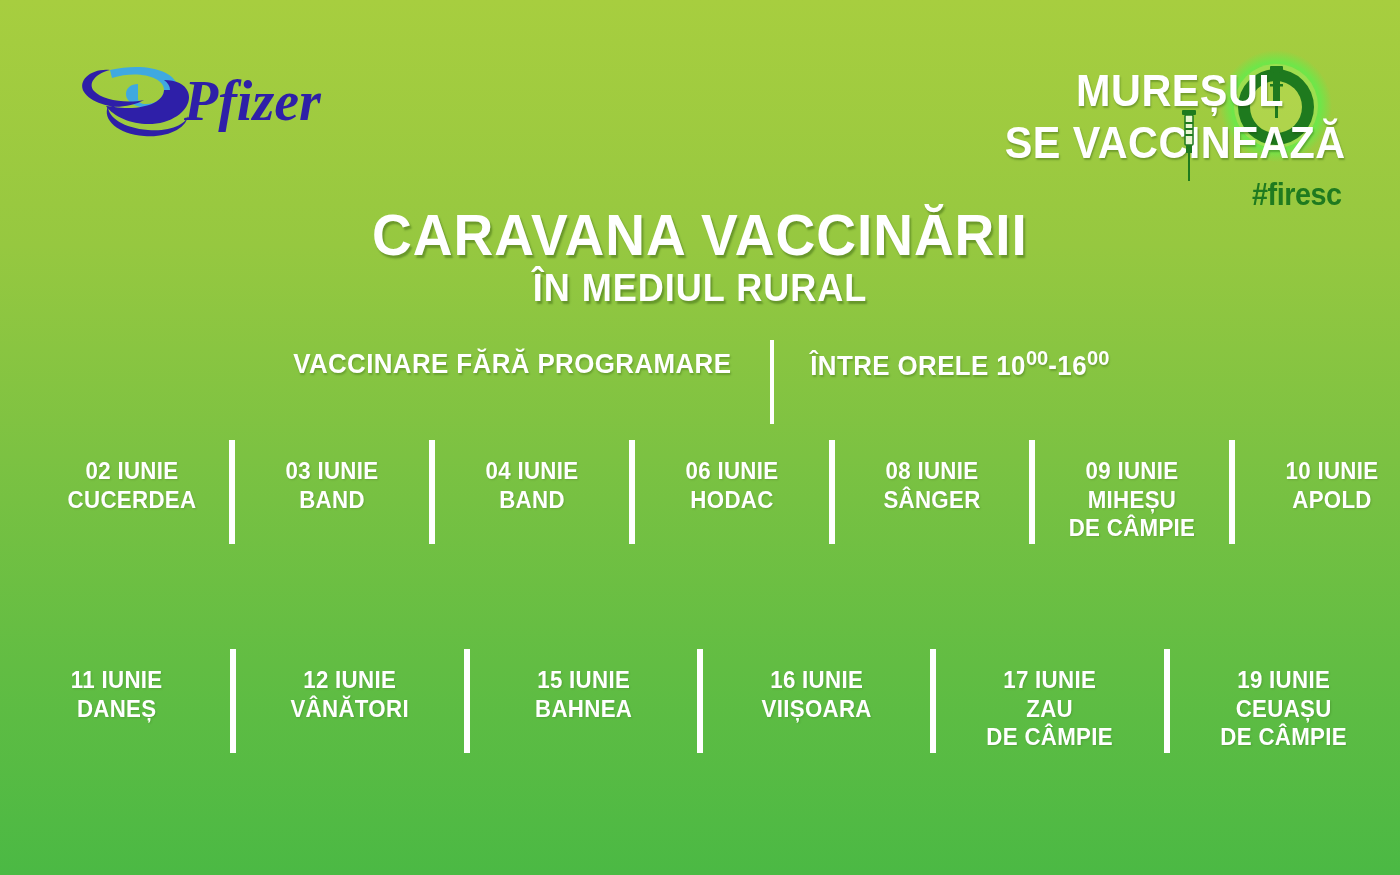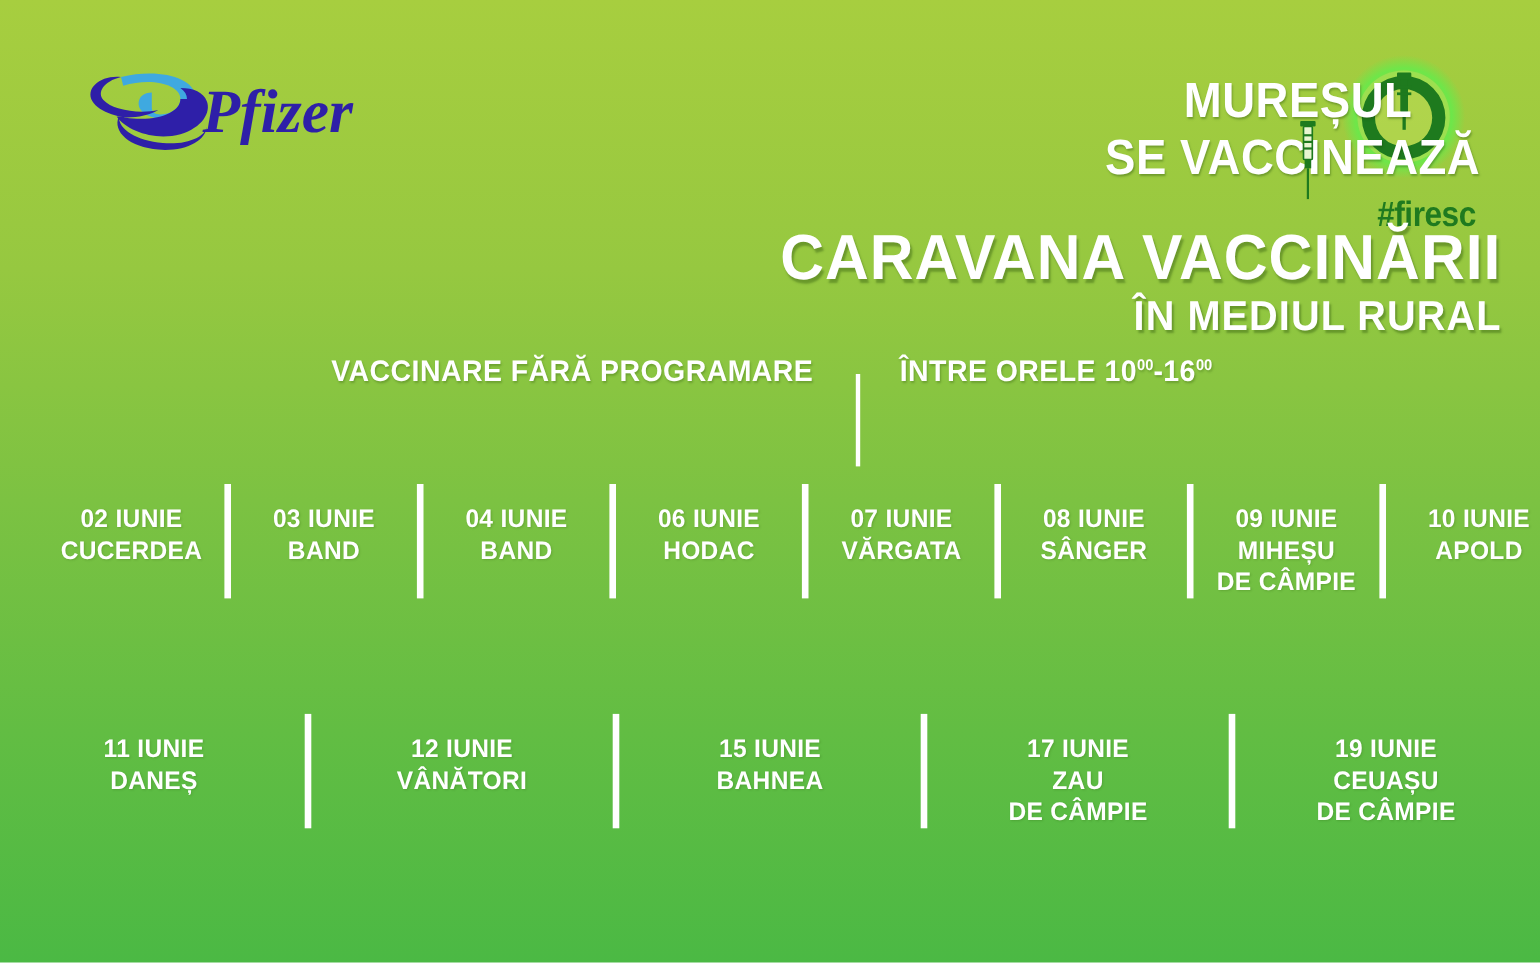--- a/index.html
+++ b/index.html
@@ -65,21 +65,21 @@
   }
   #syringe-in-text {
     position:absolute; left:212px; top:84px;
     width:30px; height:78px;
     pointer-events:none;
   }
 
   
   #title-block {
     position:absolute; left:0; top:205px; width:1400px;
-    text-align:right;
+    text-align:center;
   }
   #main-title {
     color:#ffffff;
     font-size:58px;
     font-weight:bold;
     font-stretch:condensed;
     letter-spacing:1px;
     line-height:1.02;
     text-shadow:2px 3px 2px rgba(40,80,10,.40);
     transform:scaleX(.95);
@@ -92,39 +92,39 @@
     letter-spacing:1px;
     line-height:1.1;
     margin-top:4px;
     text-shadow:2px 3px 2px rgba(40,80,10,.40);
     transform:scaleX(.95);
   }
 
   
   #subtitle-row {
     position:absolute; left:0; top:322px; width:1400px;
-    display:flex; justify-content:center;
+    display:flex; align-items:center; justify-content:center;
   }
   .subtitle-text {
     color:#ffffff;
     font-size:27px;
     font-weight:bold;
     font-stretch:condensed;
     letter-spacing:0.4px;
     white-space:nowrap;
     text-shadow:1px 2px 2px rgba(40,80,10,.30);
     transform:scaleX(.96);
   }
   #subtitle-divider {
     width:4px; height:84px;
     background:#ffffff;
     margin:0 30px;
     position:relative; top:18px;
   }
-  .sup { font-size:14px; vertical-align:super; letter-spacing:0; }
+  .sup { font-size:21px; vertical-align:super; letter-spacing:0; }
 
   
   .schedule-row {
     position:absolute; left:0; width:1400px;
     display:flex; align-items:flex-start;
   }
   #row-1 { top:435px;margin-left:32px; }
   #row-2 { top:644px; }
 
   .card {
@@ -242,27 +242,20 @@
     </div>
     <div class="card">
       <div class="card-sep"></div>
       <div class="card-date">06 IUNIE</div>
       <div class="card-place">
         <span>HODAC</span>
       </div>
     </div>
     <div class="card">
       <div class="card-sep"></div>
-      <div class="card-date">07 IUNIE</div>
-      <div class="card-place">
-        <span>VĂRGATA</span>
-      </div>
-    </div>
-    <div class="card">
-      <div class="card-sep"></div>
       <div class="card-date">08 IUNIE</div>
       <div class="card-place">
         <span>SÂNGER</span>
       </div>
     </div>
     <div class="card">
       <div class="card-sep"></div>
       <div class="card-date">09 IUNIE</div>
       <div class="card-place">
         <span>MIHEȘU</span>
@@ -293,20 +286,27 @@
     </div>
     <div class="card">
       <div class="card-sep"></div>
       <div class="card-date">15 IUNIE</div>
       <div class="card-place">
         <span>BAHNEA</span>
       </div>
     </div>
     <div class="card">
       <div class="card-sep"></div>
+      <div class="card-date">16 IUNIE</div>
+      <div class="card-place">
+        <span>VIIȘOARA</span>
+      </div>
+    </div>
+    <div class="card">
+      <div class="card-sep"></div>
       <div class="card-date">17 IUNIE</div>
       <div class="card-place">
         <span>ZAU</span>
         <span>DE CÂMPIE</span>
       </div>
     </div>
     <div class="card">
       <div class="card-sep"></div>
       <div class="card-date">19 IUNIE</div>
       <div class="card-place">

